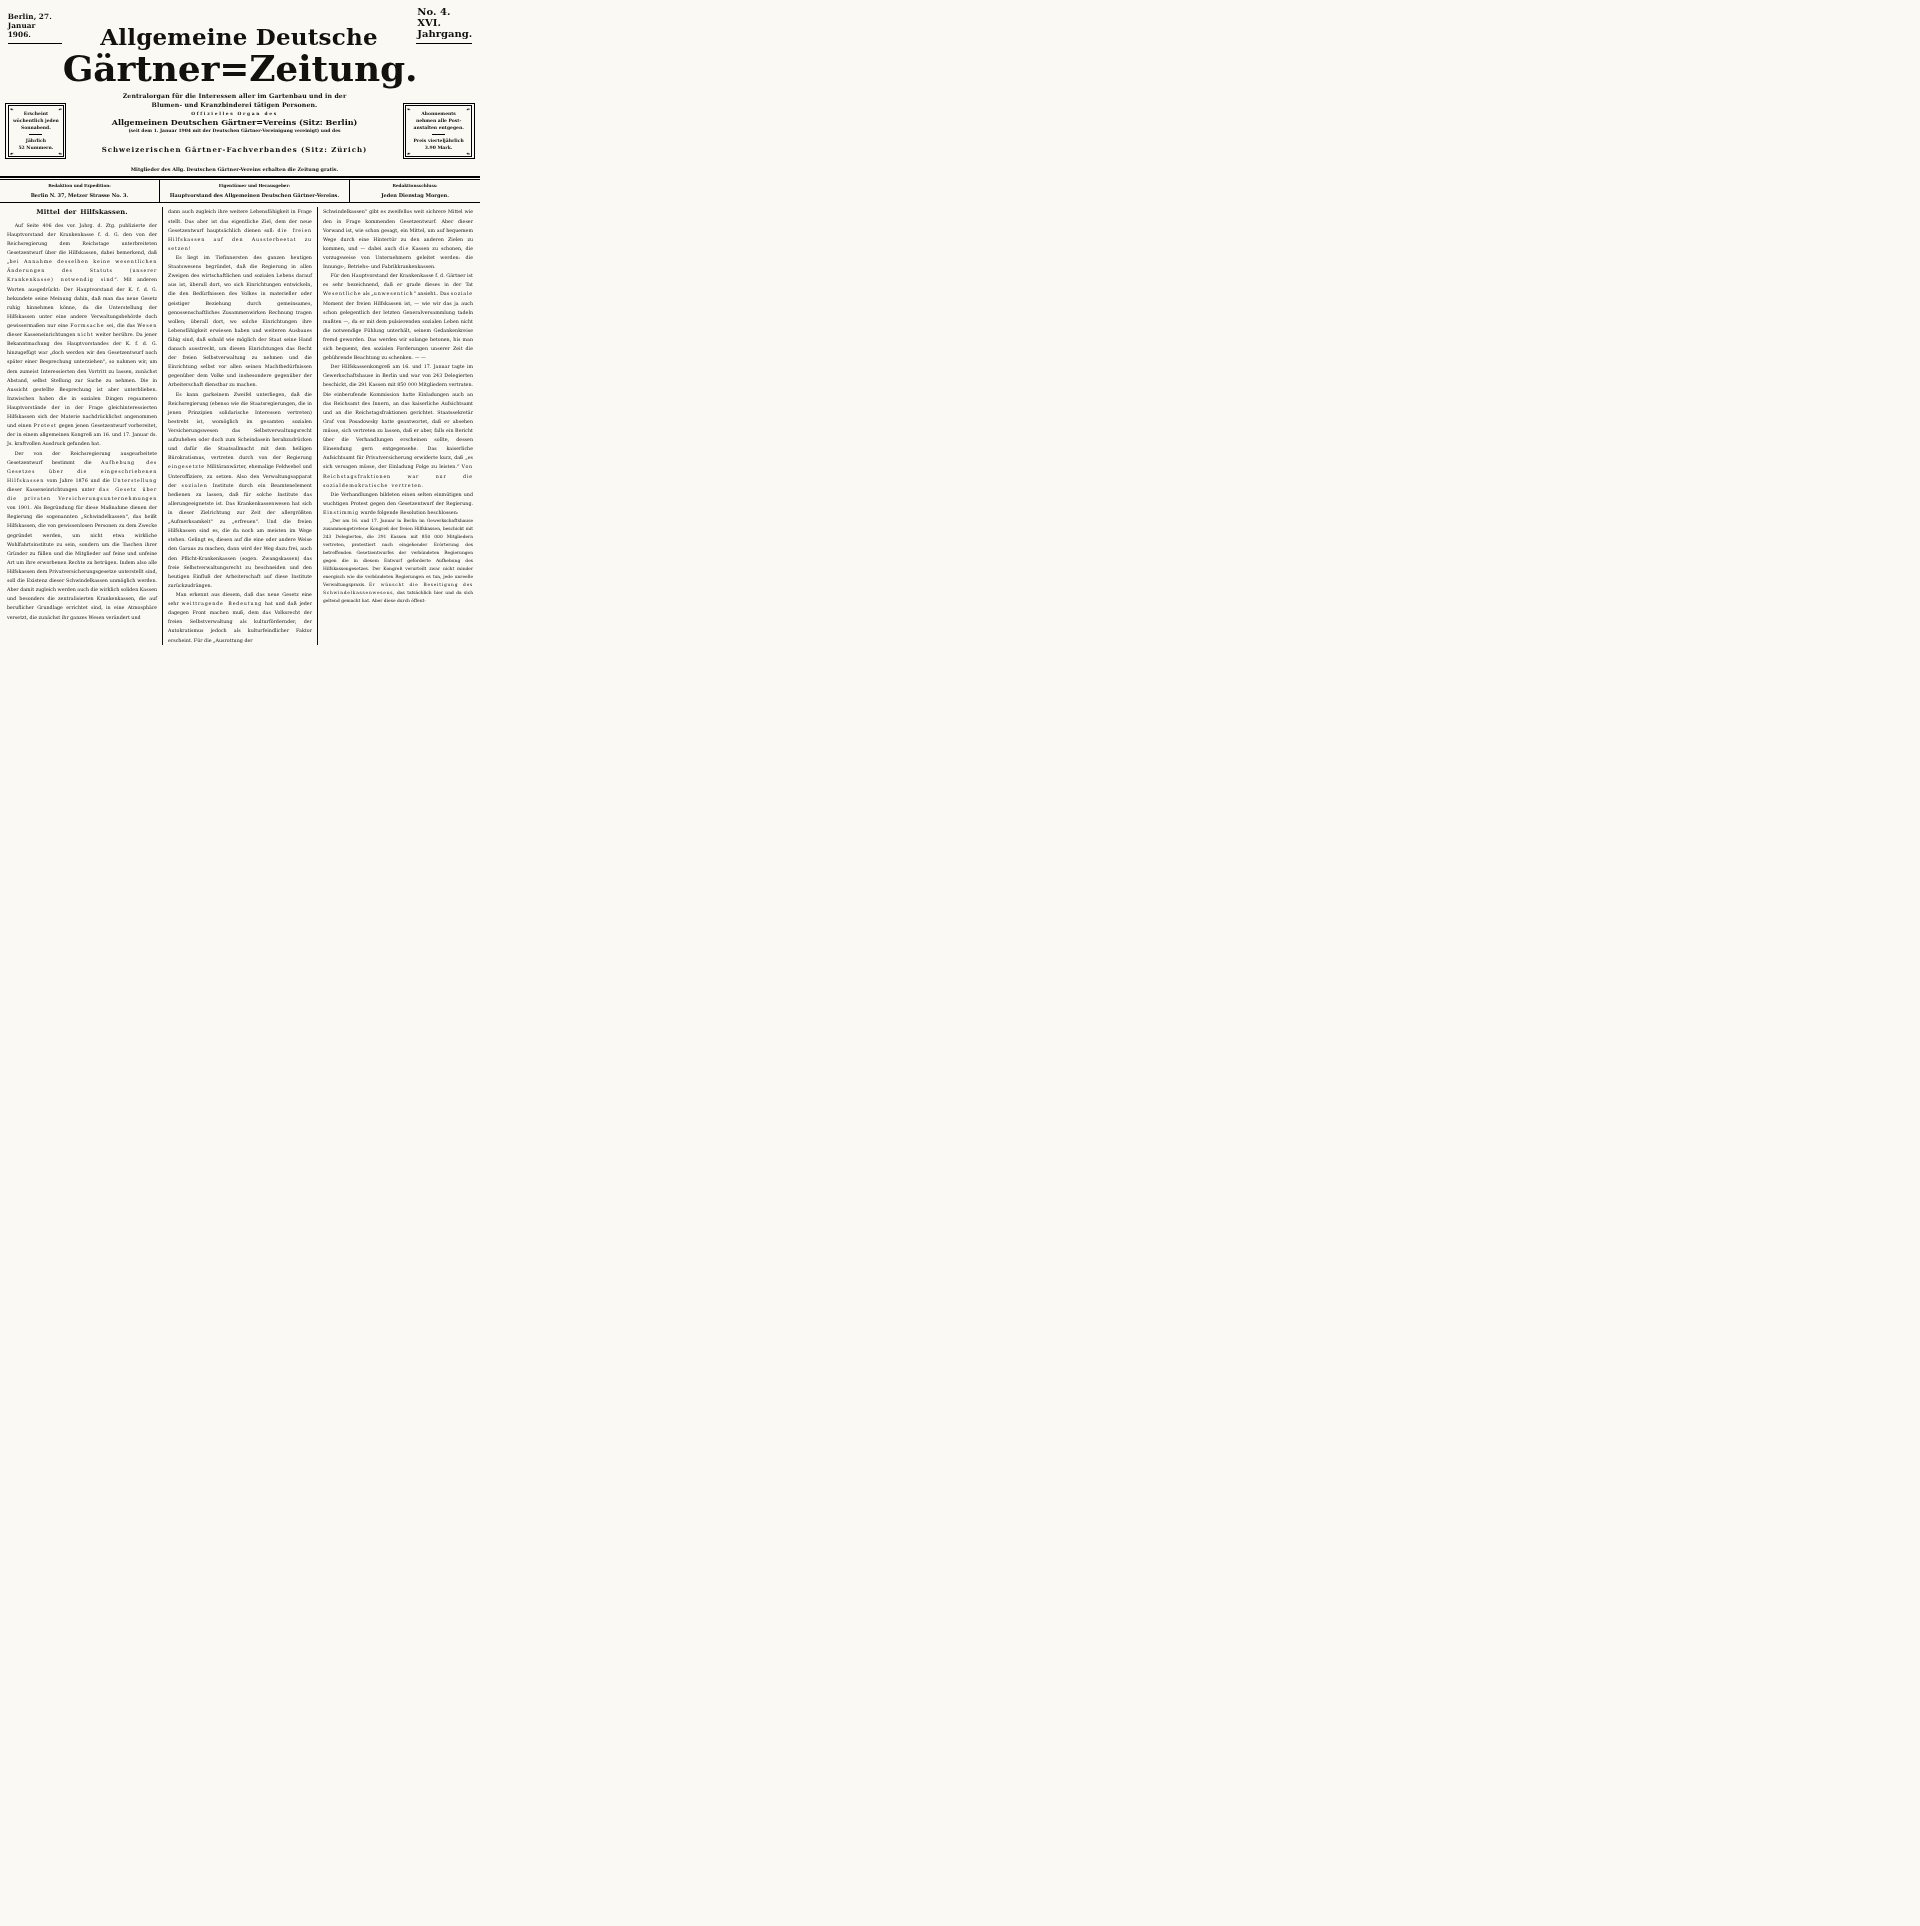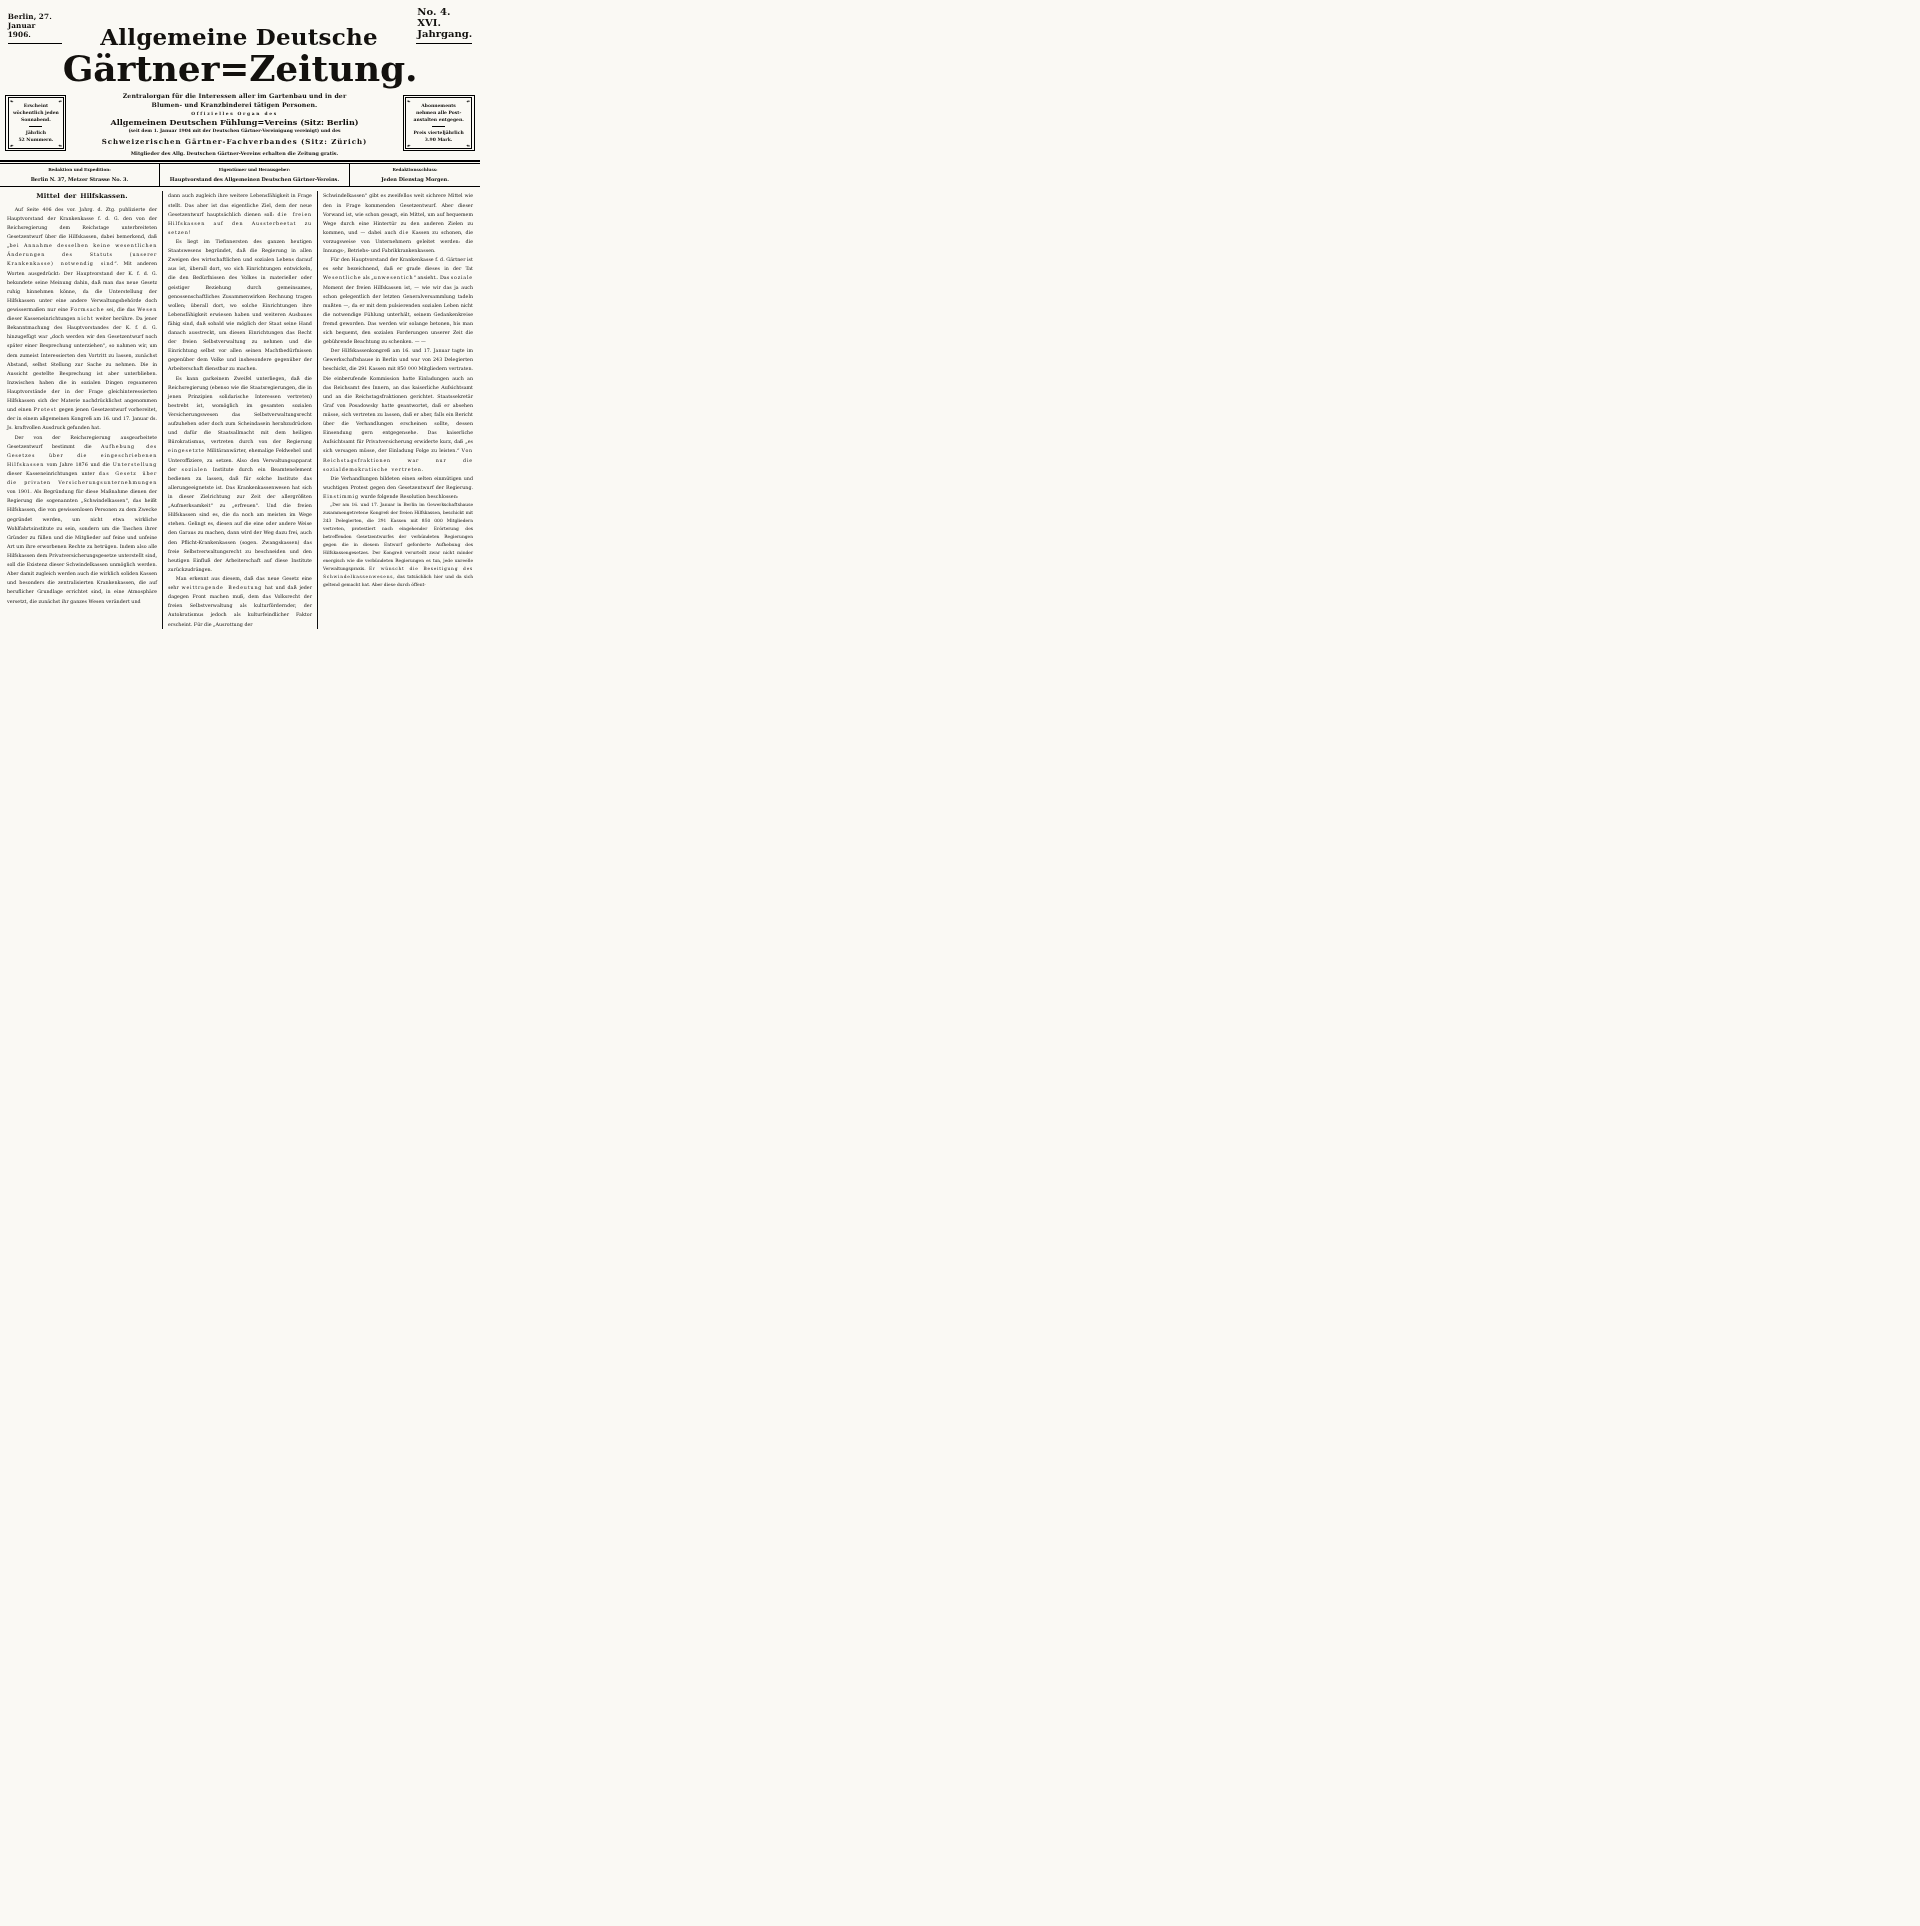--- a/index.html
+++ b/index.html
@@ -26,21 +26,21 @@
   .corner{ position:absolute; font-family:"DejaVu Sans",sans-serif; font-size:5px; line-height:1; color:#000; }
   .corner.tl{ top:0.4px; left:0.8px; }
   .corner.tr{ top:0.4px; right:0.8px; transform:scaleX(-1); }
   .corner.bl{ bottom:0.4px; left:0.8px; transform:scaleY(-1); }
   .corner.br{ bottom:0.4px; right:0.8px; transform:scale(-1); }
   .center-block{ text-align:center; padding-top:0.8px; }
   .sub1{ font-size:6.2px; font-weight:bold; letter-spacing:0.02em; line-height:1.5; margin:0; }
   .organ-intro{ font-size:4.4px; font-weight:bold; letter-spacing:0.38em; margin:1.5px 0 0.8px; }
   .organ1{ font-size:8px; font-weight:bold; margin:0.8px 0; }
   .organ-note{ font-size:4.5px; font-weight:bold; margin:1.2px 0; }
-  .organ2{ font-size:7px; font-weight:bold; letter-spacing:0.14em; margin:4px 0; }
+  .organ2{ font-size:7px; font-weight:bold; letter-spacing:0.14em; margin:12px 0; }
   .gratis{ font-size:4.9px; font-weight:bold; margin:1.5px 0 0; }
 
   
   .rule-heavy{ border-top:2.3px solid #000; border-bottom:0.8px solid #000; height:1.5px; margin:1.5px 0 0; }
   .info-bar{ display:grid; grid-template-columns:1.02fr 1.22fr 0.84fr; }
   .info-cell{ text-align:center; padding:3.1px 2.3px 3.9px; }
   .info-cell + .info-cell{ border-left:0.6px solid #000; }
   .info-label{ font-size:4.2px; font-weight:bold; margin-bottom:3.5px; }
   .info-value{ font-size:5px; font-weight:bold; }
   .rule-thin{ border-top:0.8px solid #000; }
@@ -88,21 +88,21 @@
             <div>Jährlich</div>
             <div>52 Nummern.</div>
           </div>
       </div>
     </div>
 
     <div class="center-block">
       <p class="sub1">Zentralorgan für die Interessen aller im Gartenbau und in der</p>
       <p class="sub1">Blumen- und Kranzbinderei tätigen Personen.</p>
       <p class="organ-intro">Offizielles Organ des</p>
-      <p class="organ1">Allgemeinen Deutschen Fühlung=Vereins (Sitz: Berlin)</p>
+      <p class="organ1">Allgemeinen Deutschen Gärtner=Vereins (Sitz: Berlin)</p>
       <p class="organ-note">(seit dem 1. Januar 1904 mit der Deutschen Gärtner-Vereinigung vereinigt) und des</p>
       <p class="organ2">Schweizerischen Gärtner-Fachverbandes (Sitz: Zürich)</p>
       <p class="gratis">Mitglieder des Allg. Deutschen Gärtner-Vereins erhalten die Zeitung gratis.</p>
     </div>
 
     <div class="ornate-box">
       <div class="ornate-inner">
         <span class="corner tl">❧</span>
         <span class="corner tr">❧</span>
         <span class="corner bl">❧</span>

